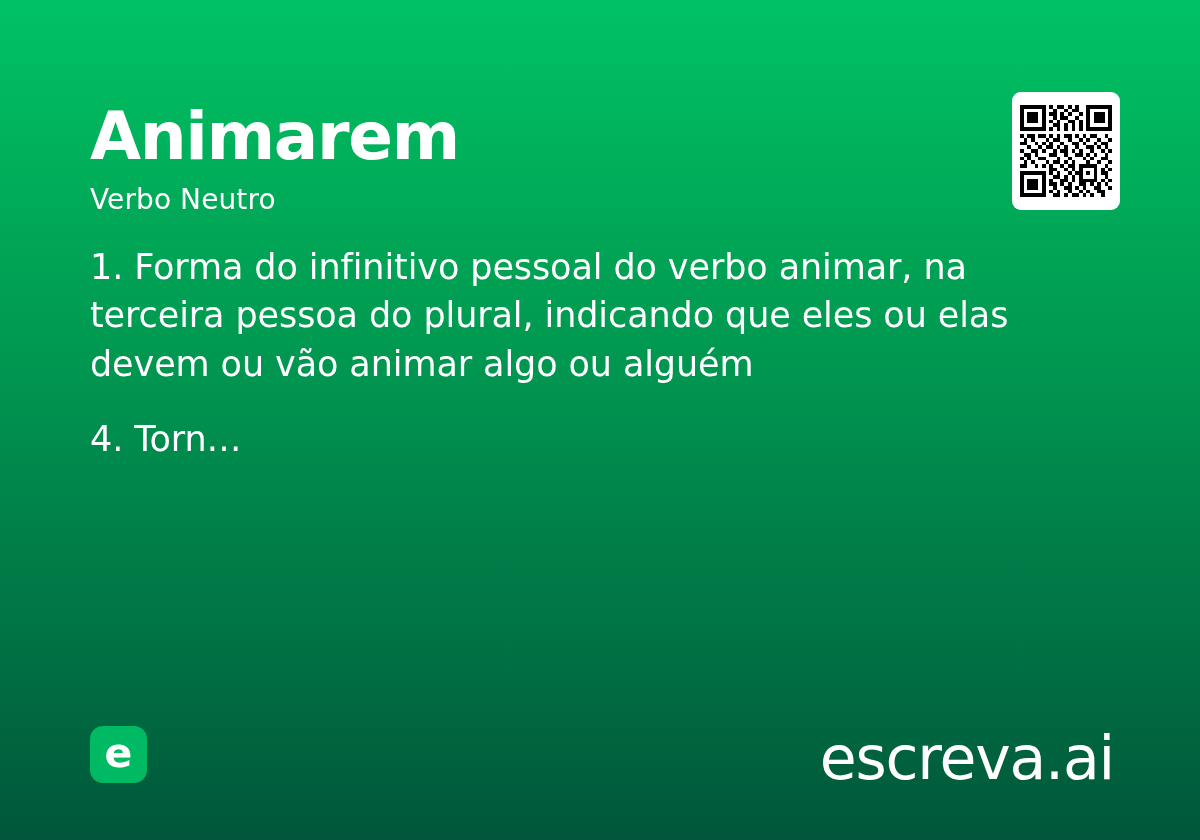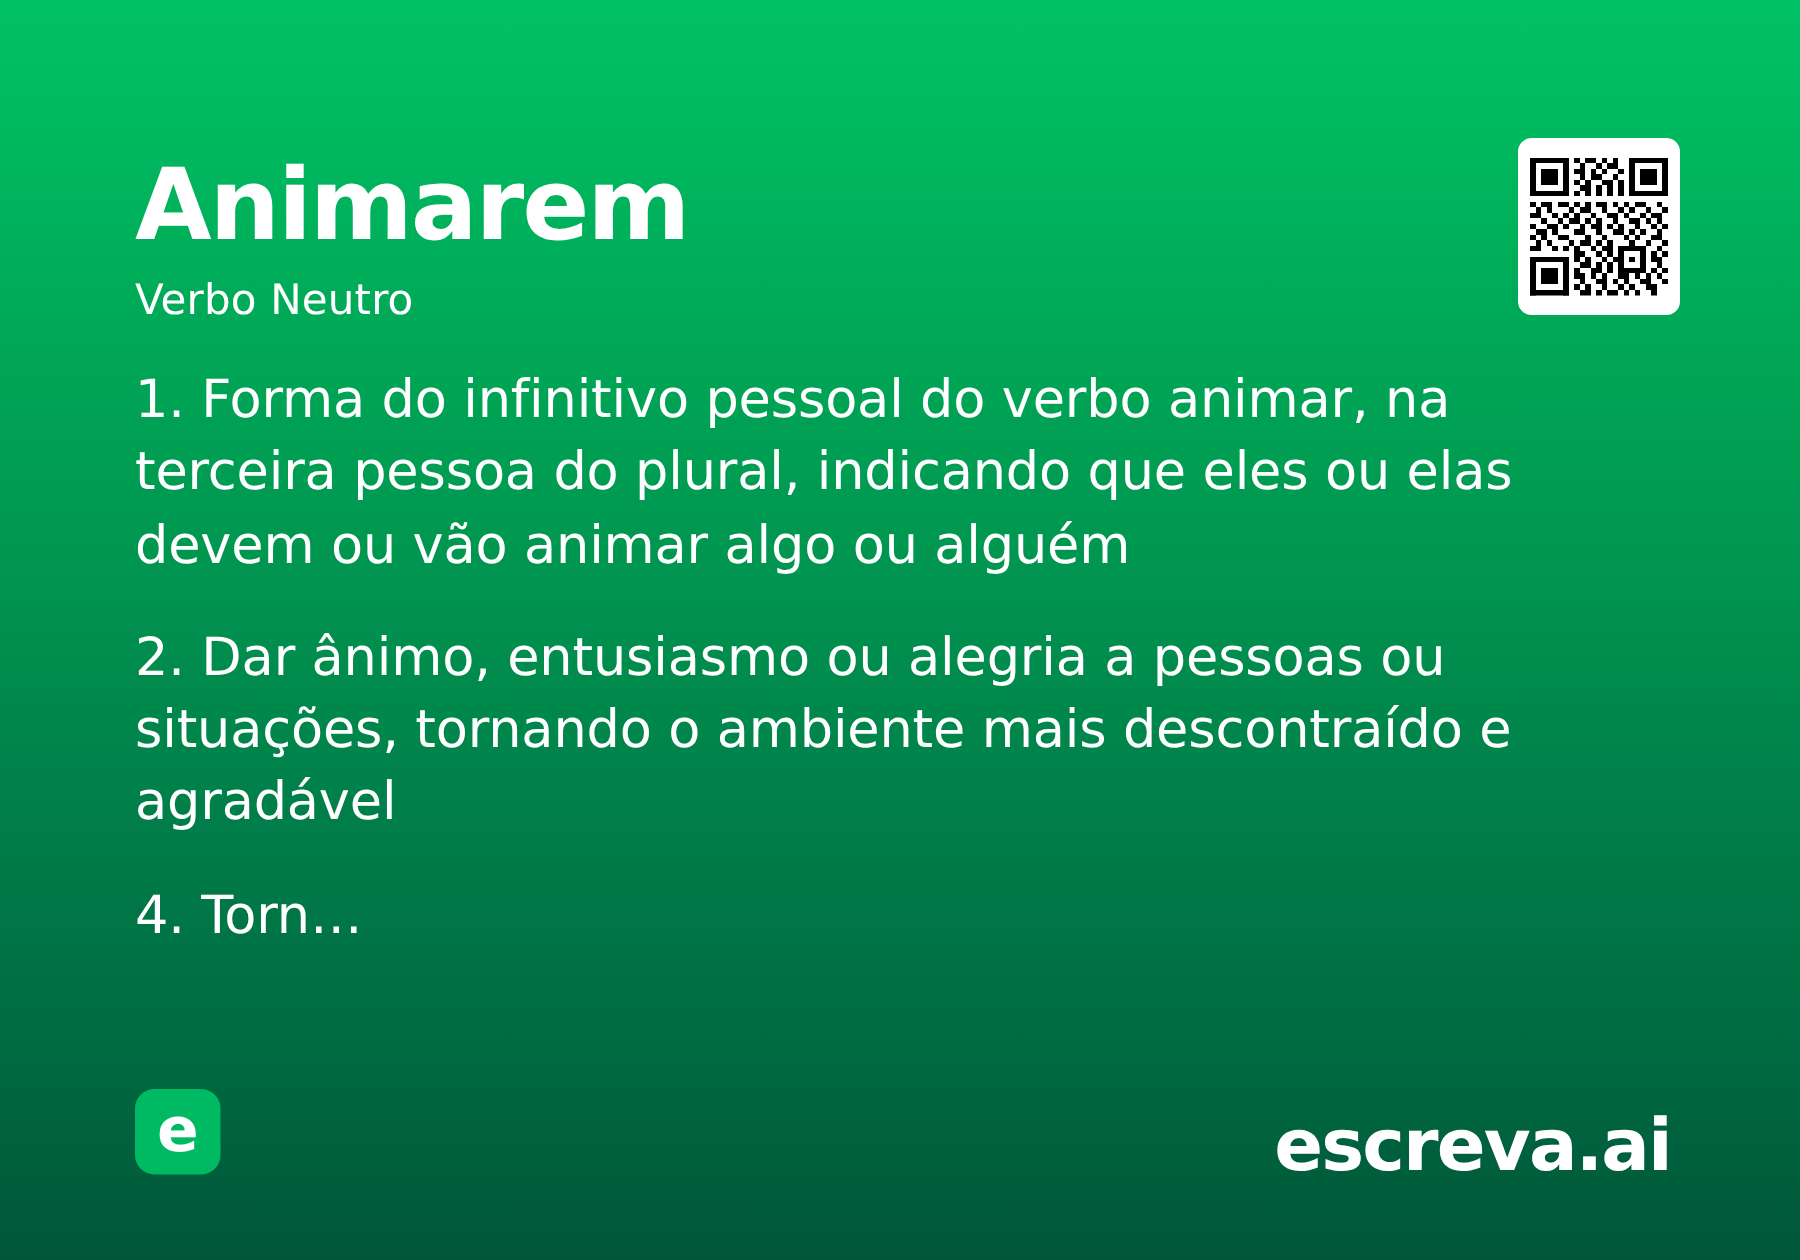--- a/index.html
+++ b/index.html
@@ -119,22 +119,22 @@
     line-height: 1;
     color: #FFFFFF;
     margin-top: -3px;
   }
 
   #brand-wordmark {
     position: absolute;
     right: 86px;
     bottom: 52px;
     font-family: "DejaVu Sans", sans-serif;
-    font-size: 48px;
-    font-weight: 700;
+    font-size: 60px;
+    font-weight: 400;
     letter-spacing: -1.2px;
     line-height: 1;
     color: #FFFFFF;
   }
 </style>
 </head>
 <body>
 
 <div id="card">
 
@@ -343,21 +343,20 @@
         <rect x="14" y="24" width="2" height="1"></rect>
           <rect x="17" y="24" width="1" height="1"></rect>
         <rect x="19" y="24" width="1" height="1"></rect>
           <rect x="22" y="24" width="1" height="1"></rect>
       </g>
     </svg>
   </div>
 
   <div id="definitions">
     <p class="definition">1. Forma do infinitivo pessoal do verbo animar, na terceira pessoa do plural, indicando que eles ou elas devem ou vão animar algo ou alguém</p>
-    <p class="definition">2. Dar ânimo, entusiasmo ou alegria a pessoas ou situações, tornando o ambiente mais descontraído e agradável</p>
     <p class="definition">4. Torn…</p>
   </div>
 
   <div id="logo-badge">
     <span id="logo-letter">e</span>
   </div>
 
   <div id="brand-wordmark">escreva.ai</div>
 
 </div>

